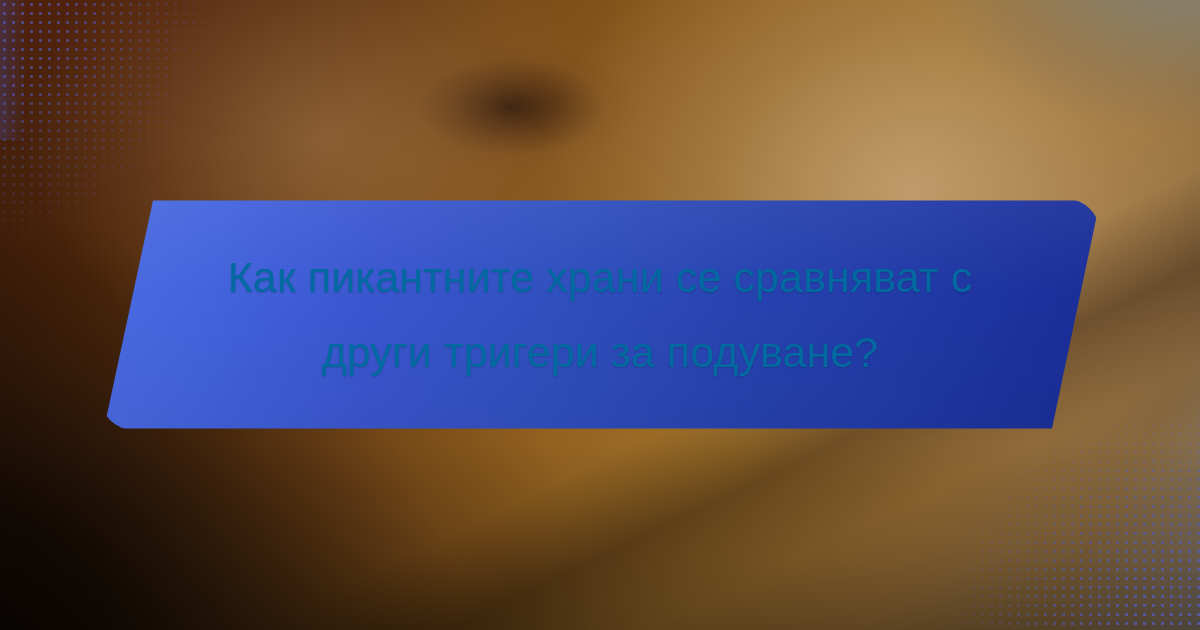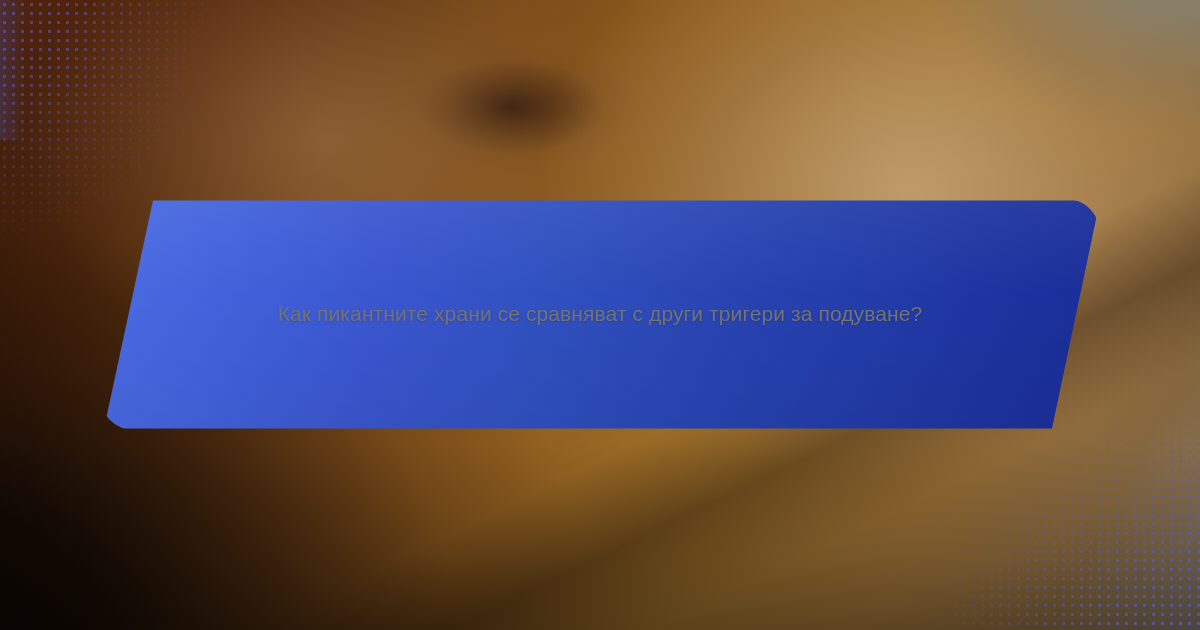--- a/index.html
+++ b/index.html
@@ -169,22 +169,22 @@
   .banner-text {
     position: absolute;
     left: 110px;
     right: 110px;
     top: 0;
     bottom: 0;
     display: flex;
     align-items: center;
     justify-content: center;
     text-align: center;
-    color: #737373;
-    font-size: 21px;
+    color: #0369a1;
+    font-size: 43px;
     font-weight: 400;
     line-height: 1.74;
     letter-spacing: 0.1px;
     text-shadow: 0 1px 2px rgba(0,0,0,0.16);
     white-space: pre-line;
   }
 </style>
 </head>
 <body>
 

